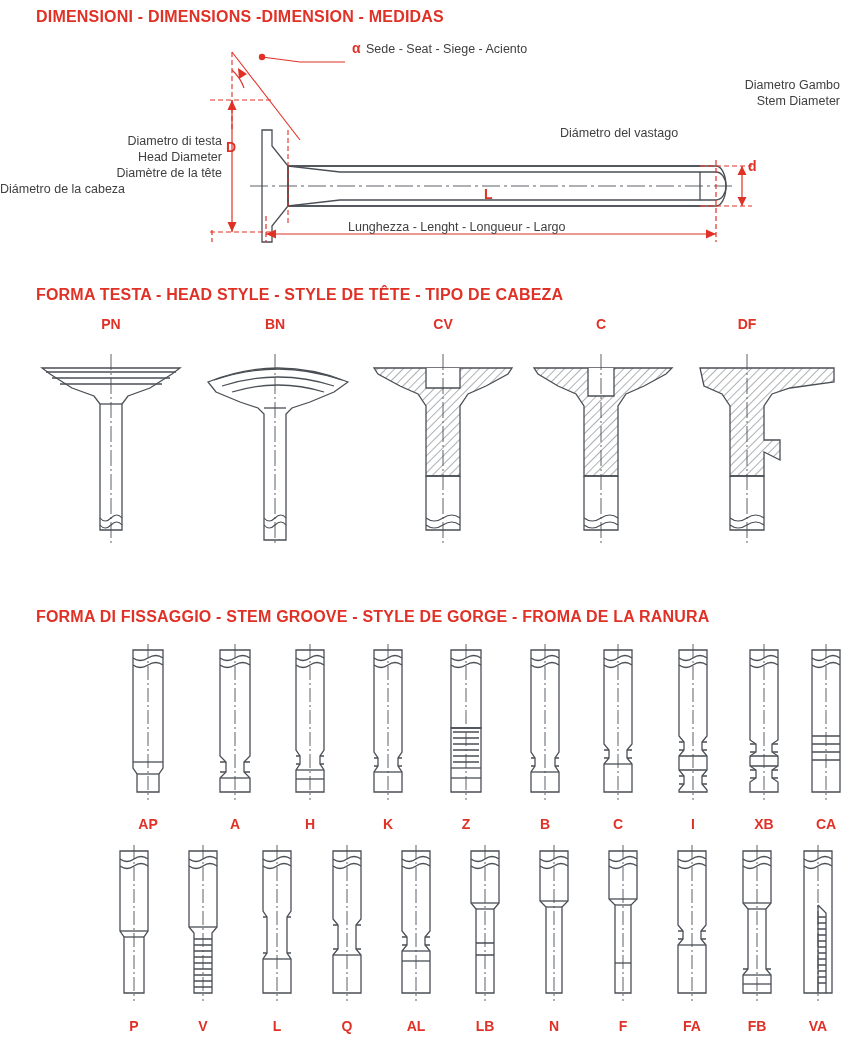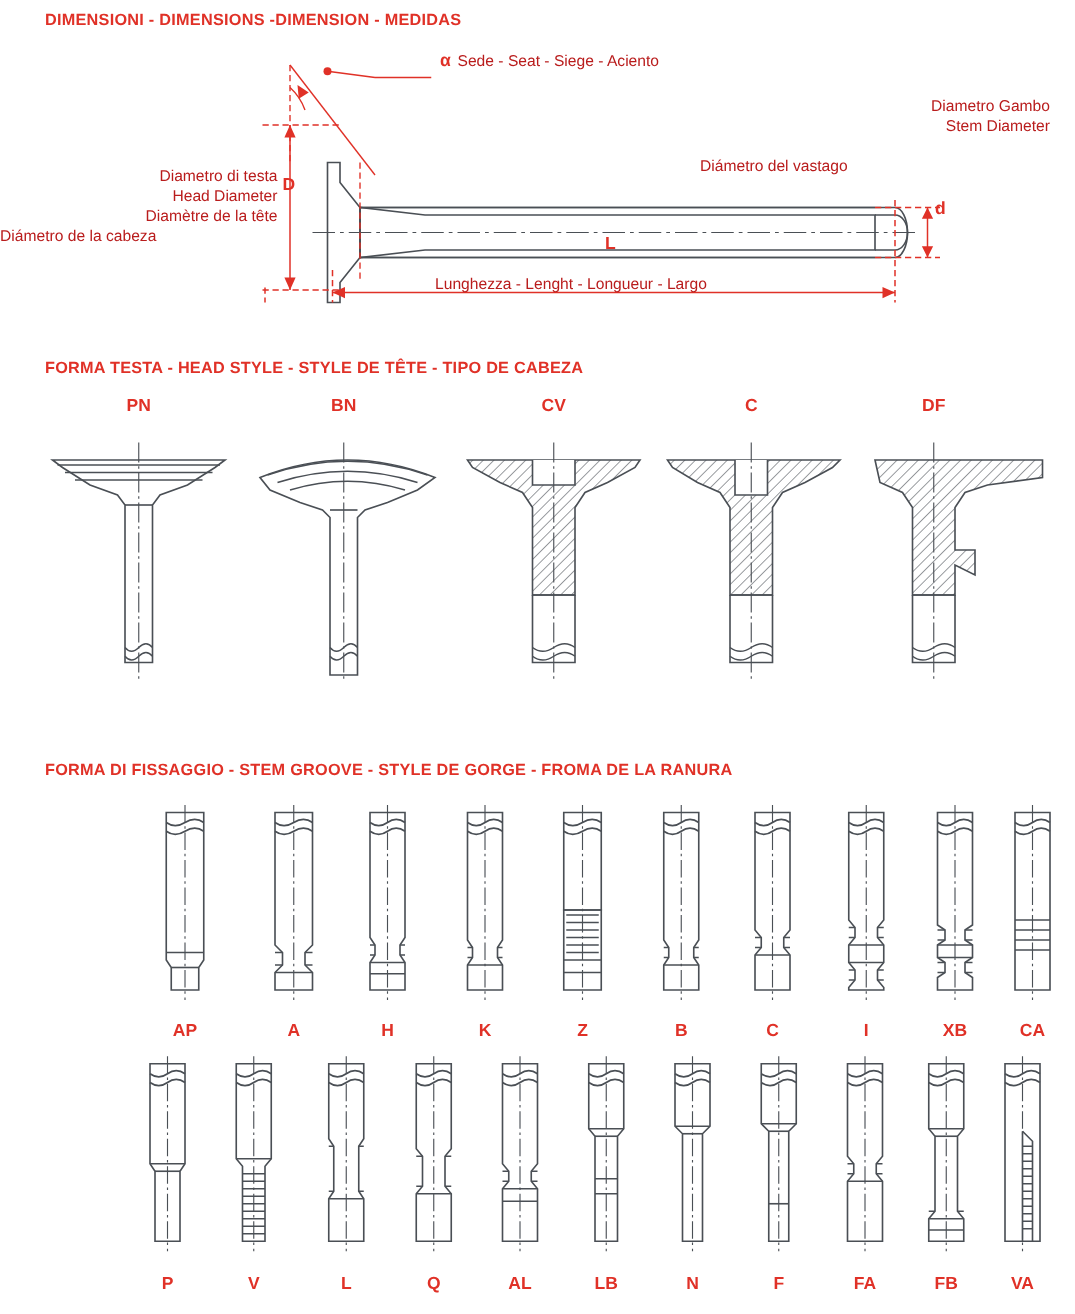--- a/index.html
+++ b/index.html
@@ -11,39 +11,39 @@
     font-family: "Liberation Sans", sans-serif;
     color: #333;
     position: relative;
     overflow: hidden;
   }
   .page { position: relative; width: 860px; height: 1051px; }
 
   .section-title {
     position: absolute;
     font-weight: bold;
-    font-size: 13px;
+    font-size: 16px;
     letter-spacing: .2px;
     color: #e03127;
     white-space: nowrap;
   }
   #title-dimensions { left: 36px; top: 8px; }
   #title-headstyle  { left: 36px; top: 286px; }
   #title-stemgroove { left: 36px; top: 608px; }
 
   .red-label {
     position: absolute;
     color: #e03127;
     font-size: 12.5px;
     white-space: nowrap;
   }
   .red-label.bold { font-weight: bold; font-size: 14px; }
   .grey-label {
     position: absolute;
-    color: #b91c1c;
+    color: #404040;
     font-size: 12.5px;
     white-space: nowrap;
   }
   .part-label {
     position: absolute;
     color: #e03127;
     font-weight: bold;
     font-size: 14px;
     text-align: center;
     white-space: nowrap;

